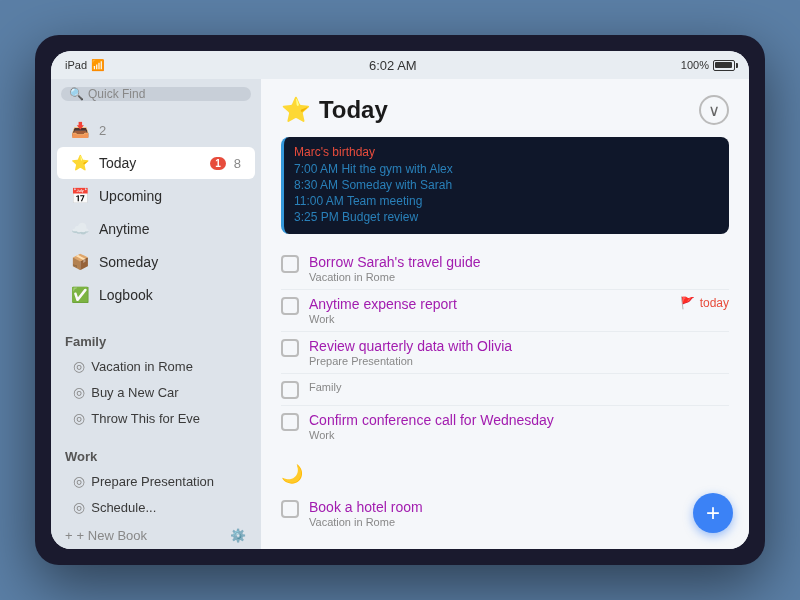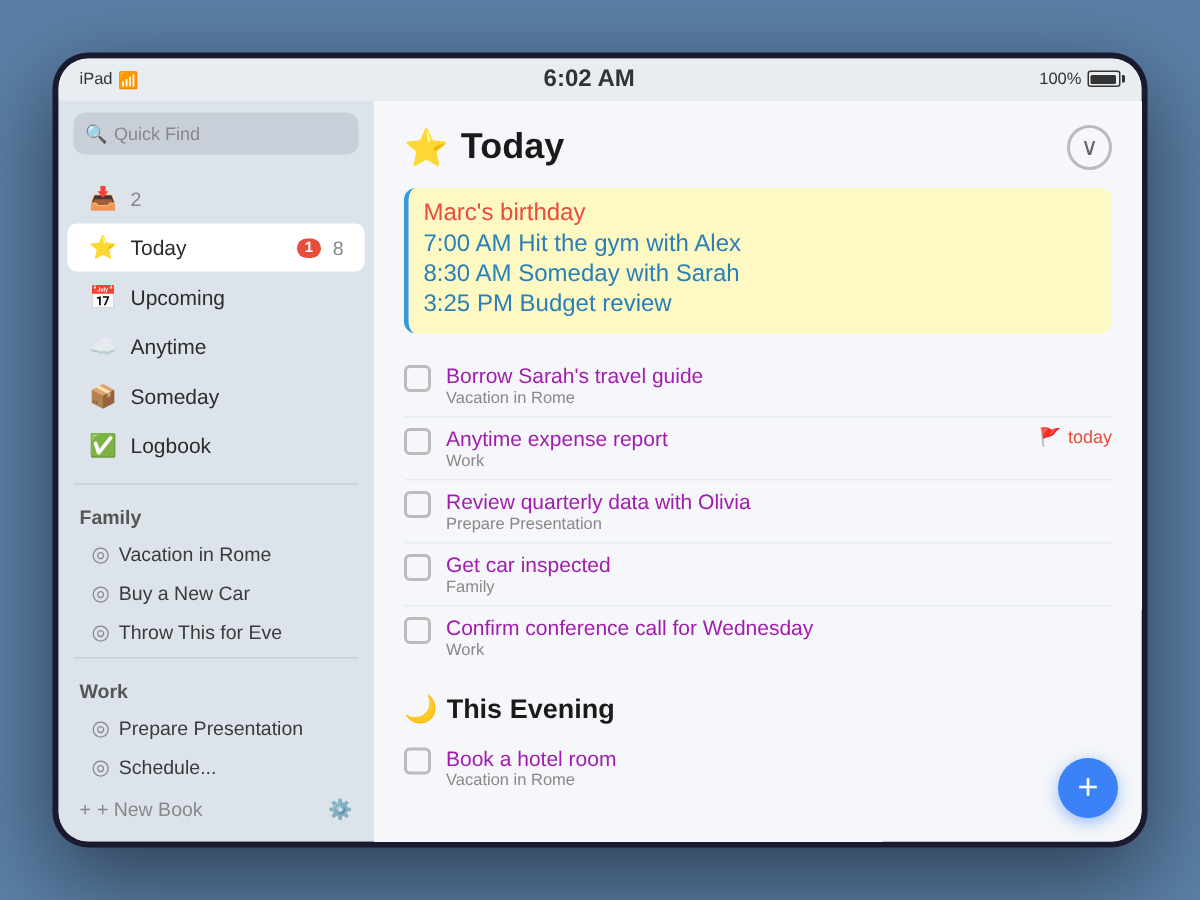--- a/index.html
+++ b/index.html
@@ -11,21 +11,21 @@
       align-items: center;
       justify-content: center;
       font-family: -apple-system, 'Helvetica Neue', Arial, sans-serif;
       overflow: hidden;
     }
     .device {
       width: 730px;
       height: 530px;
       background: #1a1a2e;
       border-radius: 24px;
-      padding: 4px;
+      padding: 16px;
       box-shadow: 0 20px 60px rgba(0,0,0,0.5);
     }
     .screen {
       width: 100%;
       height: 100%;
       background: #e8edf2;
       border-radius: 20px;
       overflow: hidden;
       display: flex;
       flex-direction: column;
@@ -35,22 +35,22 @@
       height: 28px;
       display: flex;
       align-items: center;
       justify-content: space-between;
       padding: 0 14px;
       font-size: 11px;
       color: #333;
       flex-shrink: 0;
     }
     .status-left { display: flex; align-items: center; gap: 4px; }
-    .status-center { font-size: 16px; font-weight: 700; }
-    .status-right { display: flex; gap: 4px; font-size: 11px; }
+    .status-center { font-size: 13px; font-weight: 400; }
+    .status-right { display: flex; align-items: center; gap: 4px; font-size: 11px; }
     .battery {
       width: 22px; height: 11px;
       border: 1.5px solid #333;
       border-radius: 2px;
       position: relative;
       display: flex;
       align-items: center;
       padding: 1.5px;
     }
     .battery::after {
@@ -177,25 +177,25 @@
       width: 30px; height: 30px;
       border-radius: 50%;
       border: 2px solid #bbb;
       background: transparent;
       display: flex; align-items: center; justify-content: center;
       color: #666;
       font-size: 16px;
       cursor: pointer;
     }
     .calendar-strip {
-      background: #fef9c3;
+      background: #0f172a;
       border-radius: 8px;
       padding: 8px 10px;
       margin-bottom: 14px;
-      font-size: 16px;
+      font-size: 12px;
       color: #2980b9;
       border-left: 3px solid #3498db;
     }
     .calendar-strip .birthday { color: #e74c3c; font-weight: 500; margin-bottom: 3px; }
     .calendar-strip .time-entry { margin: 2px 0; }
     .task-group { margin-bottom: 16px; }
     .task-item {
       display: flex;
       align-items: flex-start;
       padding: 6px 0;
@@ -365,20 +365,24 @@
           <div class="birthday">Marc's birthday</div>
           <div class="time-entry">
             <span>7:00 AM</span>
             <span> Hit the gym with Alex</span>
           </div>
           <div class="time-entry">
             <span>8:30 AM</span>
             <span> Someday with Sarah</span>
           </div>
           <div class="time-entry">
+            <span>11:00 AM</span>
+            <span> Team meeting</span>
+          </div>
+          <div class="time-entry">
             <span>3:25 PM</span>
             <span> Budget review</span>
           </div>
         </div>
 
         <div class="task-group">
 
           <div class="task-item">
             <div class="checkbox"></div>
             <div class="task-content">
@@ -404,37 +408,35 @@
             <div class="task-content">
               <div class="task-title">Review quarterly data with Olivia</div>
               <div class="task-subtitle">Prepare Presentation</div>
             </div>
           </div>
 
 
           <div class="task-item">
             <div class="checkbox"></div>
             <div class="task-content">
-              <div class="task-title">Get car inspected</div>
               <div class="task-subtitle">Family</div>
             </div>
           </div>
 
           <div class="task-item">
             <div class="checkbox"></div>
             <div class="task-content">
               <div class="task-title">Confirm conference call for Wednesday</div>
               <div class="task-subtitle">Work</div>
             </div>
           </div>
         </div>
 
         <div class="this-evening">
           <span>🌙</span>
-          <span>This Evening</span>
         </div>
 
         <div class="task-group">
 
           <div class="task-item">
             <div class="checkbox"></div>
             <div class="task-content">
               <div class="task-title">Book a hotel room</div>
               <div class="task-subtitle">Vacation in Rome</div>
             </div>

